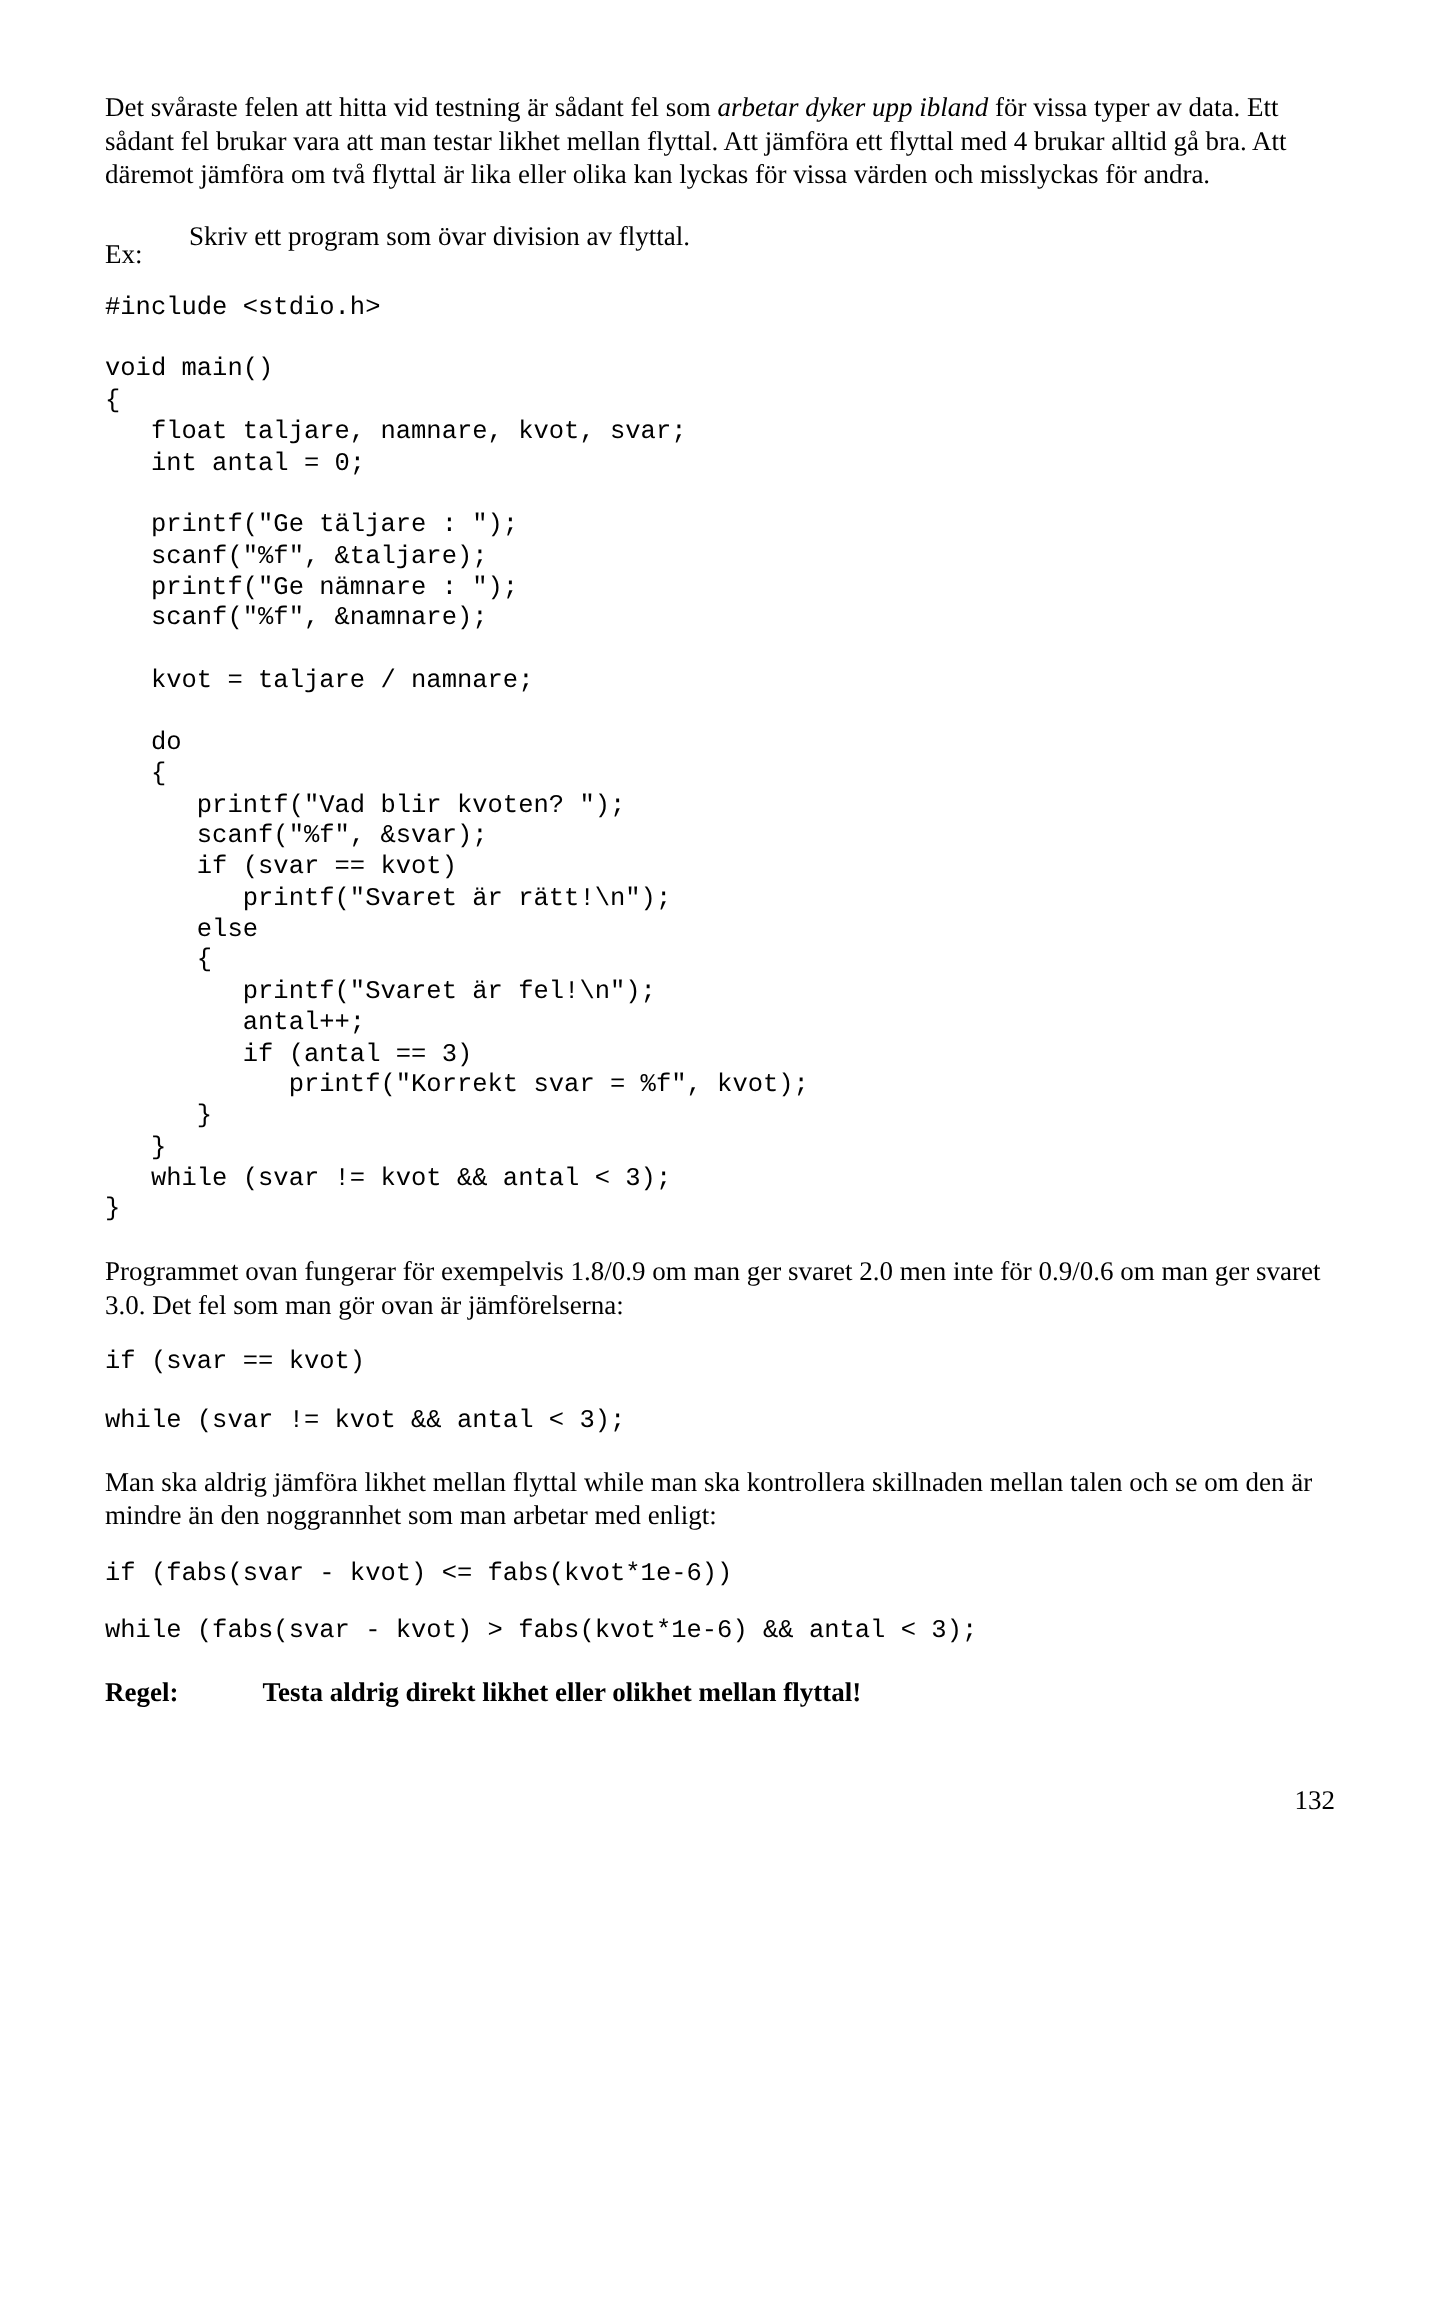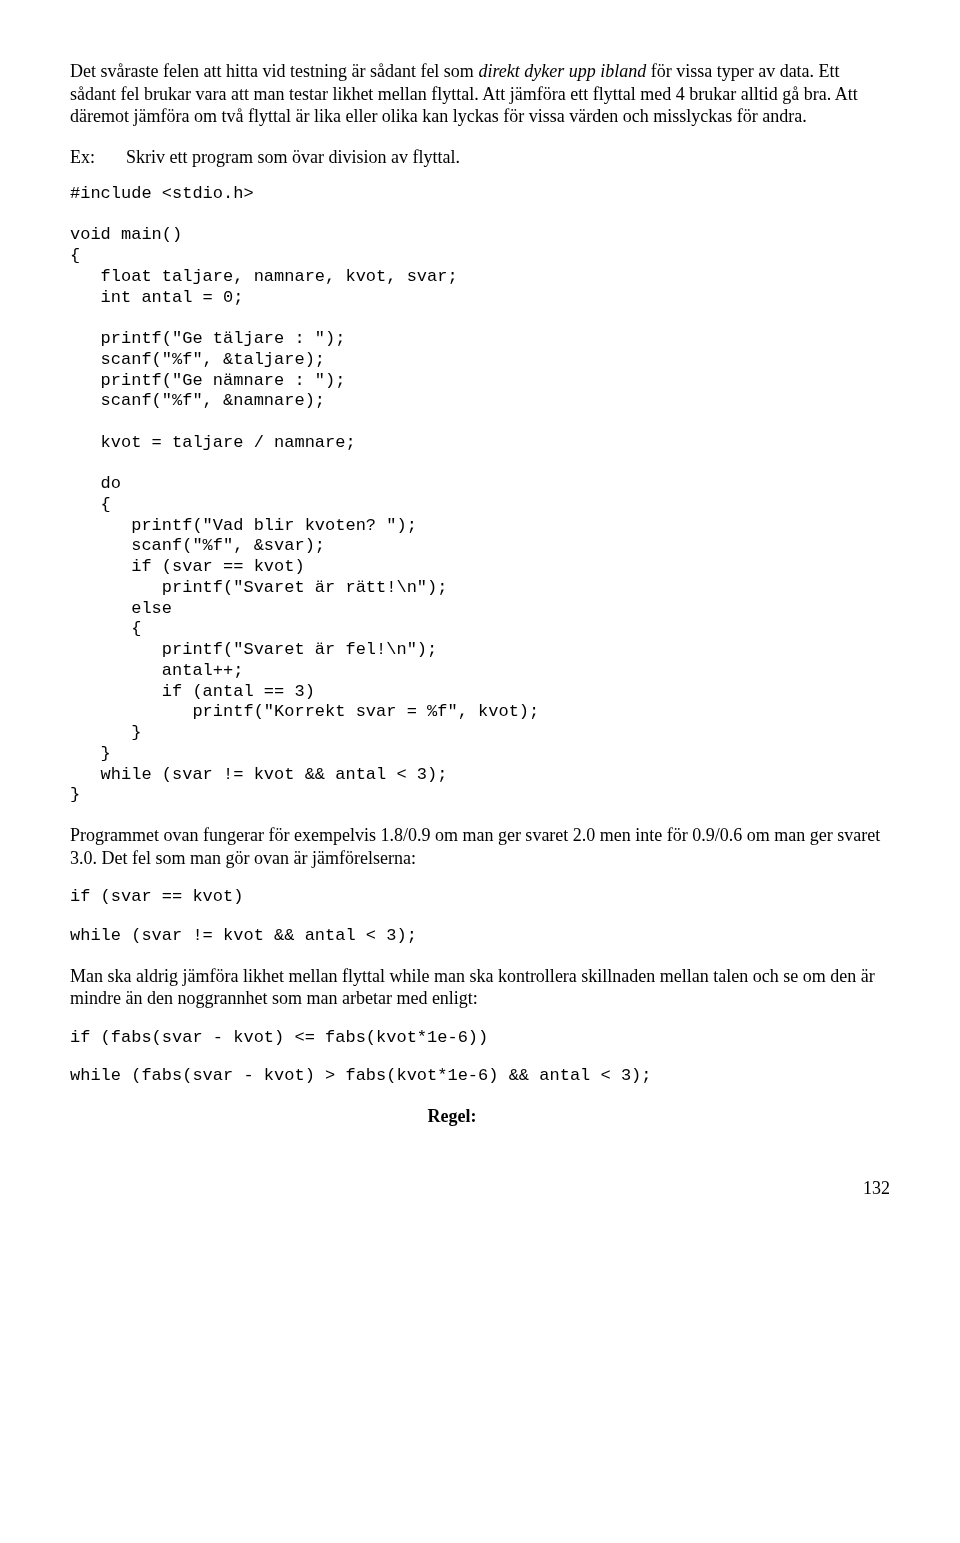--- a/index.html
+++ b/index.html
@@ -16,56 +16,56 @@
   .italic { font-style: italic; }
   p { margin: 0 0 18px 0; }
   .ex-row {
     display: flex;
     align-items: flex-start;
     margin-bottom: 16px;
   }
   .ex-label {
     width: 56px;
     flex-shrink: 0;
+    margin-top: 12px;
   }
   .ex-content { flex: 1; }
   .code {
     font-family: "Courier New", Courier, monospace;
     white-space: pre;
     font-size: 17px;
     line-height: 1.22;
     margin: 0 0 18px 0;
   }
   .indent { }
   .regel-row {
     display: flex;
     align-items: flex-start;
     margin-top: 10px;
-    justify-content: center;
   }
   .regel-label {
     width: 105px;
     flex-shrink: 0;
     font-weight: bold;
   }
   .regel-content {
     flex: 1;
     font-weight: bold;
   }
   .pagenum {
     text-align: right;
     margin-top: 50px;
     font-size: 18px;
   }
 </style>
 </head>
 <body>
 
 <p>
-  <span>Det svåraste felen att hitta vid testning är sådant fel som </span><span class="italic">direkt dyker upp ibland</span><span> för vissa typer av data. Ett sådant fel brukar vara att man testar likhet mellan flyttal. Att jämföra ett flyttal med 4 brukar alltid gå bra. Att däremot jämföra om två flyttal är lika eller olika kan lyckas för vissa värden och misslyckas för andra.</span>
+  <span>Det svåraste felen att hitta vid testning är sådant fel som </span><span class="italic">arbetar dyker upp ibland</span><span> för vissa typer av data. Ett sådant fel brukar vara att man testar likhet mellan flyttal. Att jämföra ett flyttal med 4 brukar alltid gå bra. Att däremot jämföra om två flyttal är lika eller olika kan lyckas för vissa värden och misslyckas för andra.</span>
 </p>
 
 <div class="ex-row">
   <div class="ex-label">Ex:</div>
   <div class="ex-content">Skriv ett program som övar division av flyttal.</div>
 </div>
 
 <div class="code indent">#include &lt;stdio.h&gt;
 
 void main()
@@ -104,15 +104,16 @@
 <div class="code indent">while (svar != kvot &amp;&amp; antal &lt; 3);</div>
 
 <p class="indent">Man ska aldrig jämföra likhet mellan flyttal while man ska kontrollera skillnaden mellan talen och se om den är mindre än den noggrannhet som man arbetar med enligt:</p>
 
 <div class="code indent">if (fabs(svar - kvot) &lt;= fabs(kvot*1e-6))</div>
 
 <div class="code indent">while (fabs(svar - kvot) &gt; fabs(kvot*1e-6) &amp;&amp; antal &lt; 3);</div>
 
 <div class="regel-row">
   <div class="regel-label">Regel:</div>
+  <div class="regel-content">Testa aldrig direkt likhet eller olikhet mellan flyttal!</div>
 </div>
 
 <div class="pagenum">132</div>
 
 </body></html>

